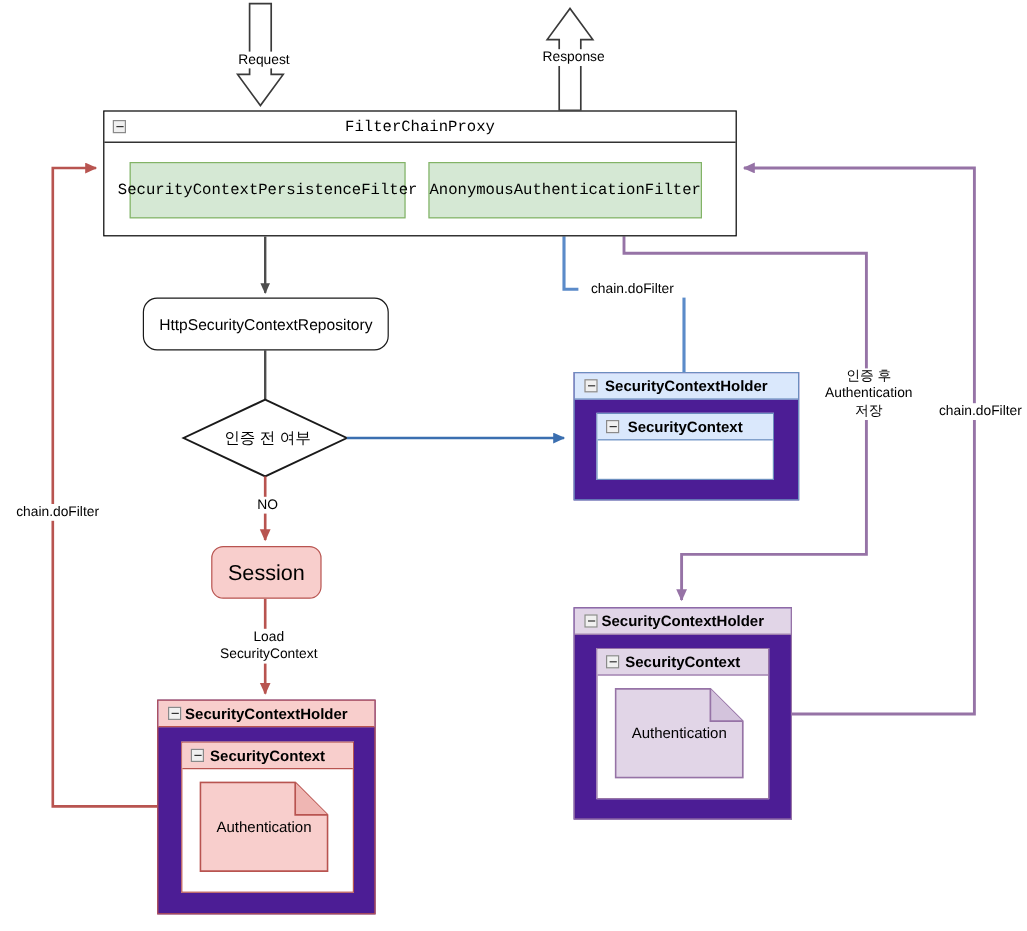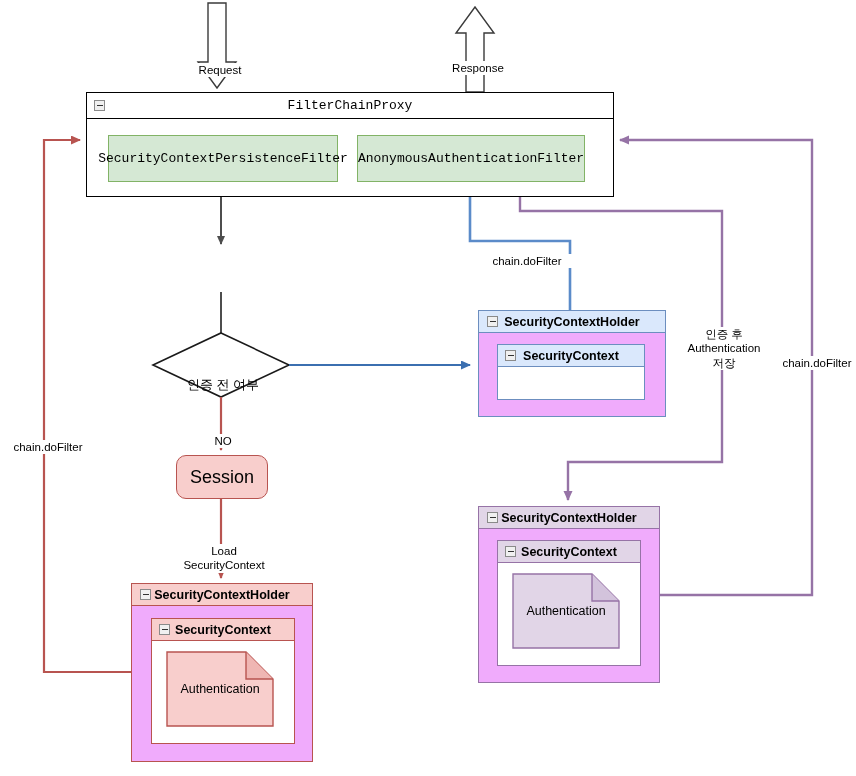--- a/index.html
+++ b/index.html
@@ -116,21 +116,21 @@
     display: flex;
     align-items: center;
     justify-content: center;
     color: #000;
   }
 
   
   .holder {
     position: absolute;
     box-sizing: border-box;
-    background: #f0abfc;
+    background: #4c1d95;
   }
   .holder-title {
     position: relative;
     height: 22px;
     line-height: 22px;
     text-align: center;
     font-size: 12.5px;
     font-weight: bold;
     color: #000;
     box-sizing: border-box;
@@ -187,21 +187,20 @@
   
   .edge-label {
     position: absolute;
     font-size: 11.5px;
     color: #000;
     text-align: center;
     line-height: 1.25;
     white-space: pre-line;
     background: #ffffff;
     padding: 0 2px;
-    margin-top: 20px;
   }
   .edge-label.big { font-size: 13px; }
 
   
   .holder-blue   { left: 478px; top: 310px; width: 188px; height: 107px; }
   .holder-purple { left: 478px; top: 506px; width: 182px; height: 177px; }
   .holder-red    { left: 131px; top: 583px; width: 182px; height: 179px; }
 </style>
 </head>
 <body>
@@ -256,20 +255,21 @@
   <div class="edge-label" style="left:190px; top:43px; width:56px;">Request</div>
   <div class="edge-label" style="left:445px; top:41px; width:62px;">Response</div>
 
   <div class="node fcp">
     <div class="collapse-box"></div>
     <div class="fcp-title">FilterChainProxy</div>
     <div class="filter-box filter-aaf">AnonymousAuthenticationFilter</div>
     <div class="filter-box filter-scpf">SecurityContextPersistenceFilter</div>
   </div>
 
+  <div class="node repo">HttpSecurityContextRepository</div>
 
   <div class="edge-label big" style="left:176px; top:357px; width:90px; background:transparent;">인증 전 여부</div>
   <div class="edge-label" style="left:205px; top:414px; width:32px;">NO</div>
 
   <div class="node session">Session</div>
   <div class="edge-label" style="left:168px; top:524px; width:108px;">Load
 SecurityContext</div>
 
   <div class="edge-label" style="left:4px; top:420px; width:84px;">chain.doFilter</div>
   <div class="edge-label" style="left:482px; top:234px; width:86px;">chain.doFilter</div>

